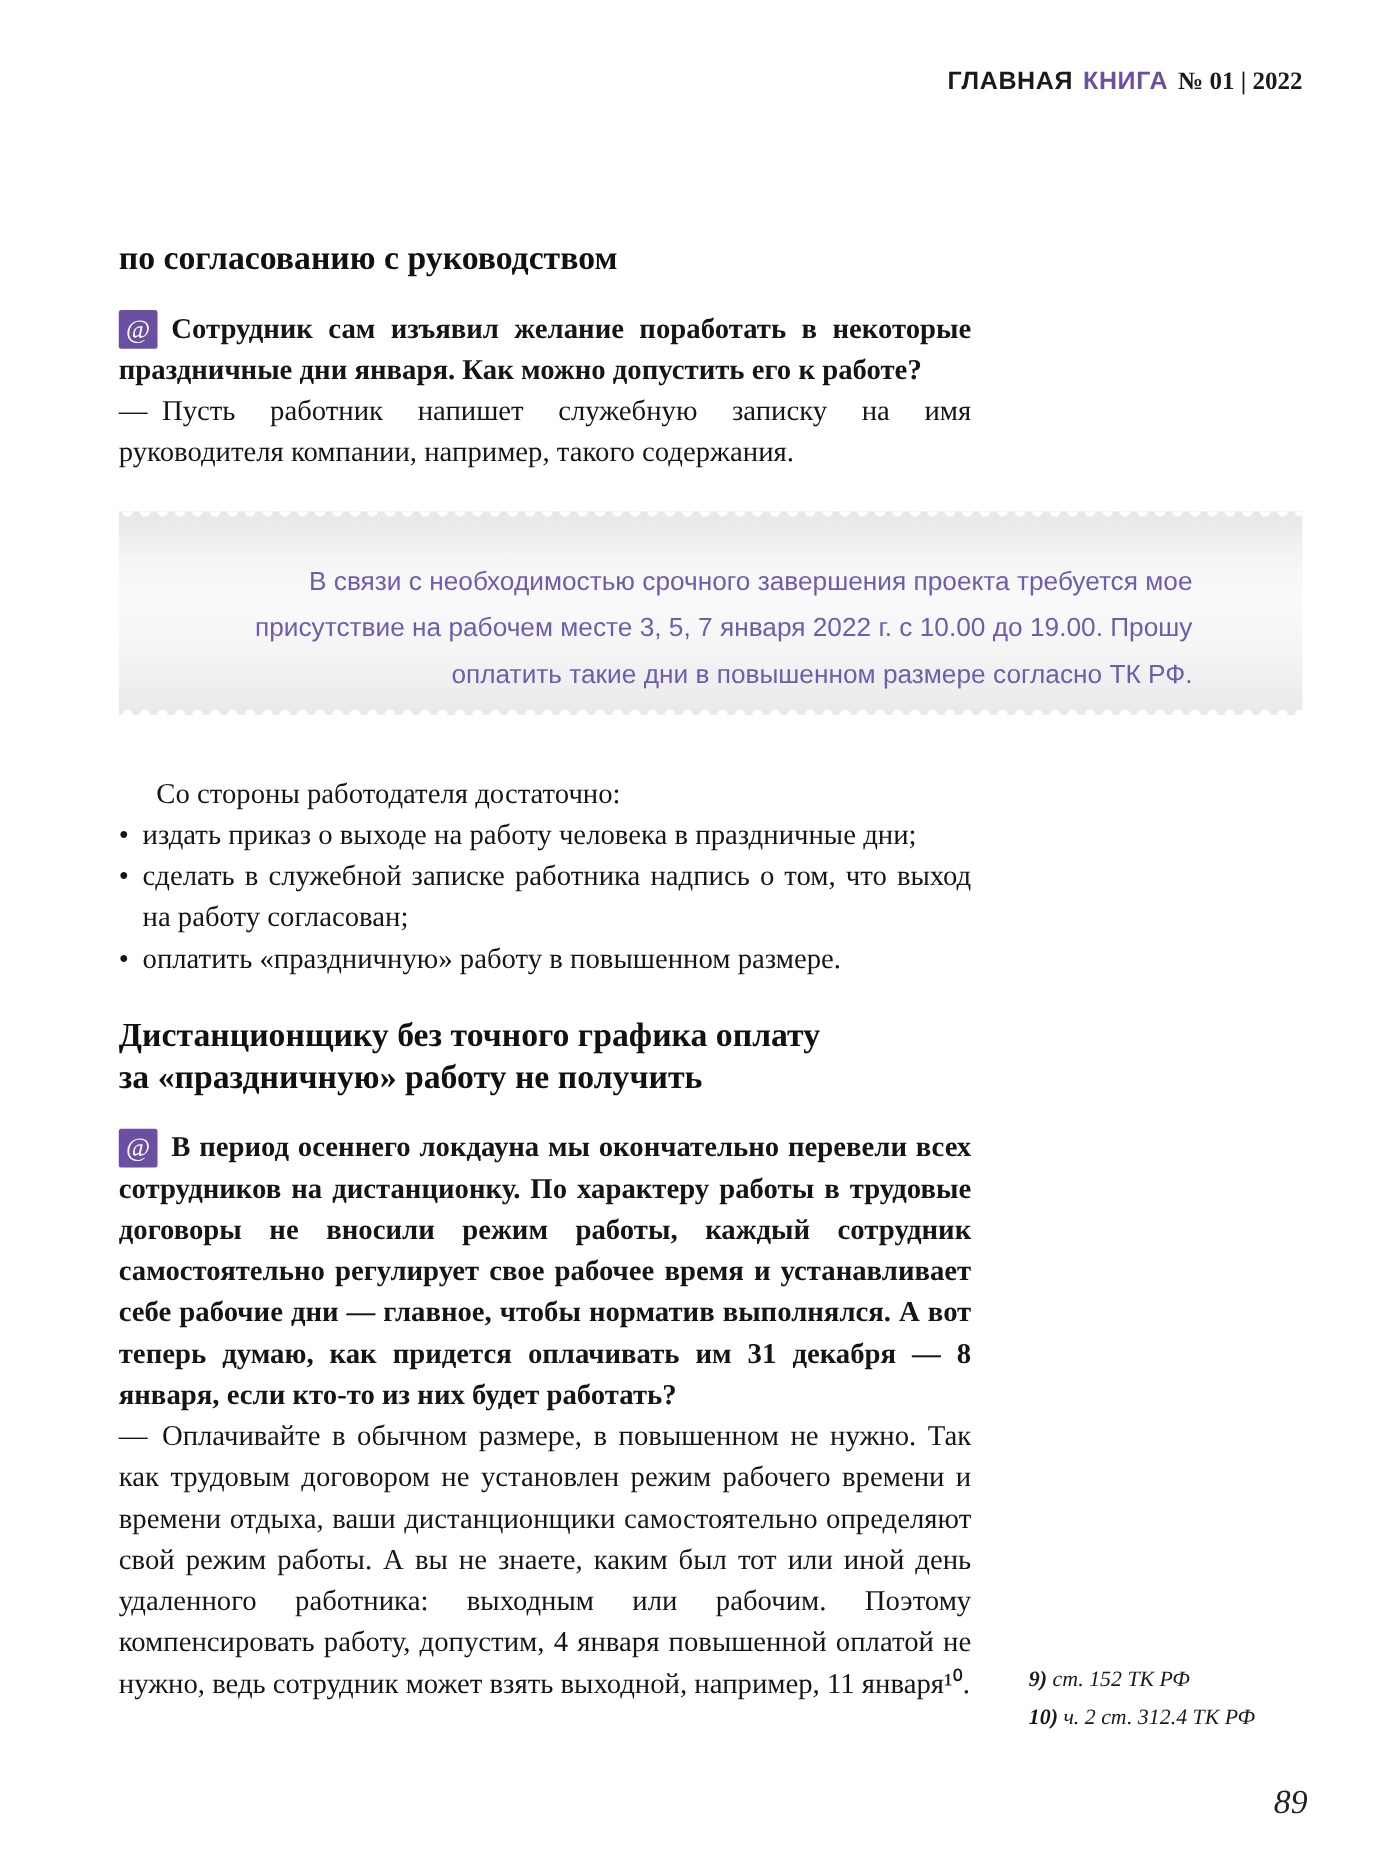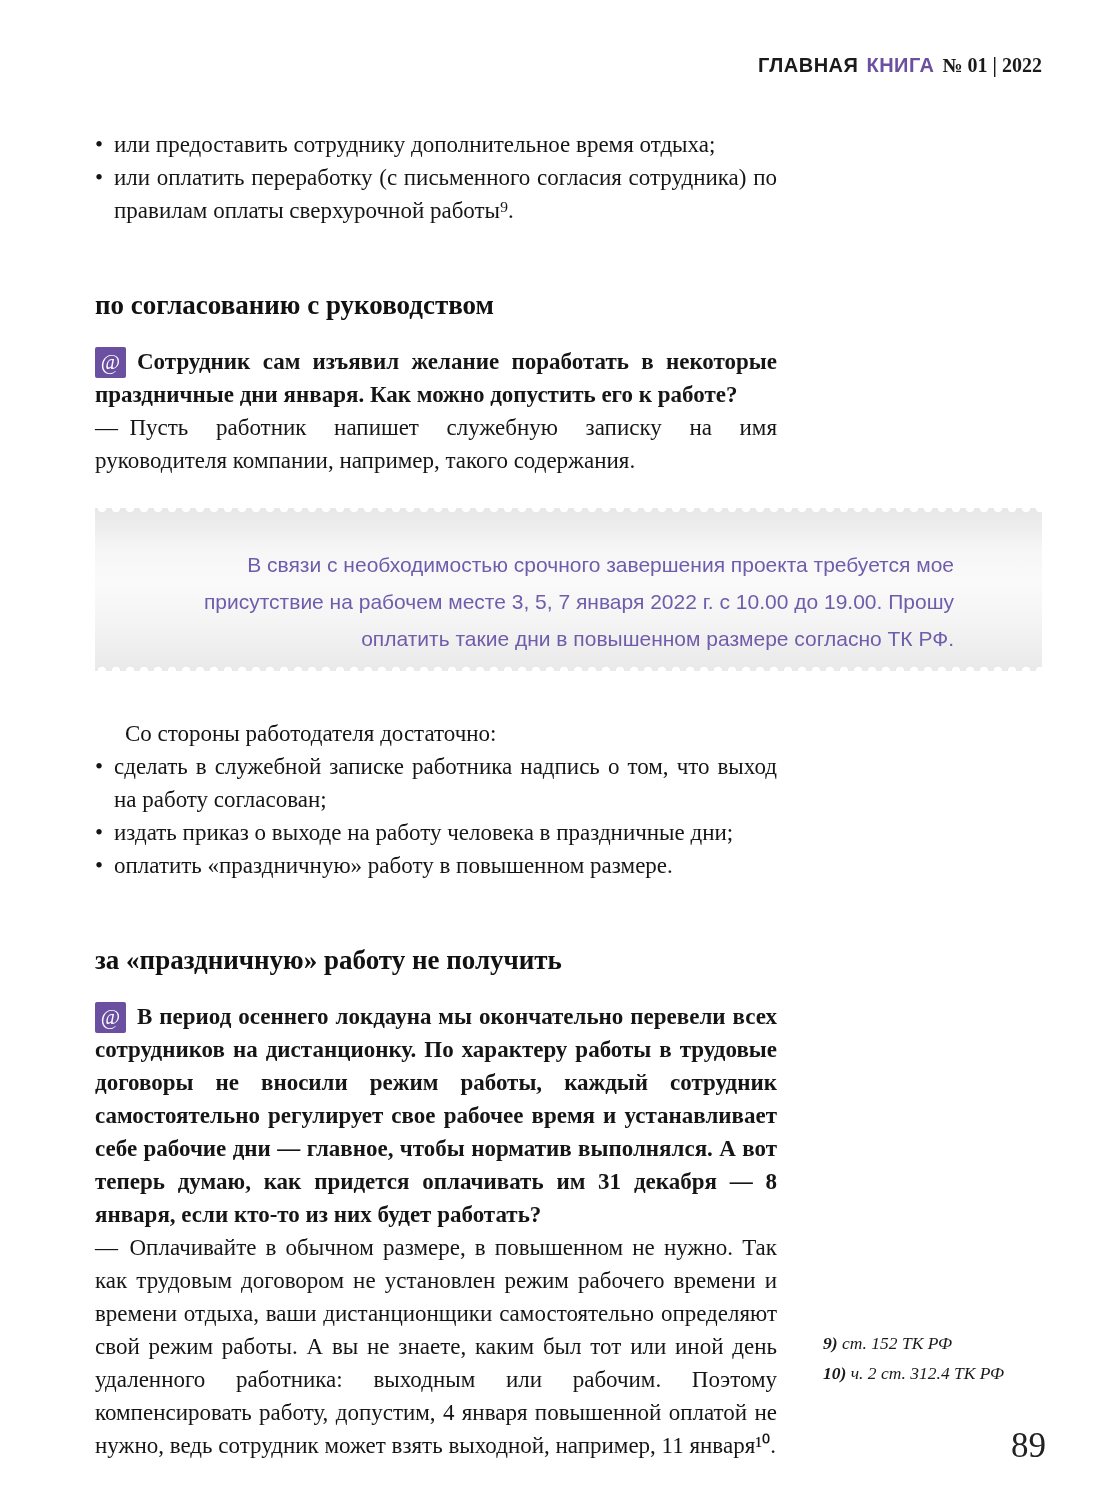--- a/index.html
+++ b/index.html
@@ -101,38 +101,34 @@
   .footnotes {
     position: absolute; left: 823px; top: 1328px;
     font-size: 17.5px; line-height: 30px; color: #1a1a1a;
     white-space: nowrap;
     font-style: italic;
   }
   .footnote-marker { font-weight: 700; }
 
   .page-number {
     position: absolute; top: 1426px; right: 58px;
-    font-size: 35px; color: #222222;
+    font-size: 27px; color: #222222; font-style: italic;
   }
 </style>
 </head>
 <body>
 
 <header class="page-header">
   <span class="brand-black">ГЛАВНАЯ</span>
   <span class="brand-purple">КНИГА</span>
   <span class="issue">№ 01 | 2022</span>
 </header>
 
 <main class="column">
 
-  <ul class="bullet-list">
-    <li>или предоставить сотруднику дополнительное время отдыха;</li>
-    <li>или оплатить переработку (с письменного согласия сотрудника) по правилам оплаты сверхурочной работы⁹.</li>
-  </ul>
 
 
   <h2 class="section-heading">
     <br>
     <span>по согласованию с руководством</span>
   </h2>
 
   <div class="qa-block">
     <p class="qa-question">
       <span class="at-badge">@</span><span>Сотрудник сам изъявил желание поработать в некоторые праздничные дни января. Как можно допустить его к работе?</span>
@@ -142,27 +138,27 @@
 
   <div class="memo-note">
     <div class="perforation top"></div>
     <p class="memo-body">В связи с необходимостью срочного завершения проекта требуется мое присутствие на рабочем месте 3, 5, 7 января 2022 г. с 10.00 до 19.00. Прошу оплатить такие дни в повышенном размере согласно ТК РФ.</p>
     <div class="perforation bottom"></div>
   </div>
 
   <p class="body-text indented after-note">Со стороны работодателя достаточно:</p>
 
   <ul class="bullet-list">
+    <li>издать приказ о выходе на работу человека в праздничные дни;</li>
     <li>сделать в служебной записке работника надпись о том, что выход на работу согласован;</li>
-    <li>издать приказ о выходе на работу человека в праздничные дни;</li>
     <li>оплатить «праздничную» работу в повышенном размере.</li>
   </ul>
 
   <h2 class="section-heading">
-    <br>
+    <span>Дистанционщику без точного графика оплату</span><br>
     <span>за «праздничную» работу не получить</span>
   </h2>
 
   <div class="qa-block">
     <p class="qa-question">
       <span class="at-badge">@</span><span>В период осеннего локдауна мы окончательно перевели всех сотрудников на дистанционку. По характеру работы в трудовые договоры не вносили режим работы, каждый сотрудник самостоятельно регулирует свое рабочее время и устанавливает себе рабочие дни — главное, чтобы норматив выполнялся. А вот теперь думаю, как придется оплачивать им 31 декабря — 8 января, если кто-то из них будет работать?</span>
     </p>
     <p class="qa-answer">— Оплачивайте в обычном размере, в повышенном не нужно. Так как трудовым договором не установлен режим рабочего времени и времени отдыха, ваши дистанционщики самостоятельно определяют свой режим работы. А вы не знаете, каким был тот или иной день удаленного работника: выходным или рабочим. Поэтому компенсировать работу, допустим, 4 января повышенной оплатой не нужно, ведь сотрудник может взять выходной, например, 11 января¹⁰.</p>
   </div>
 

